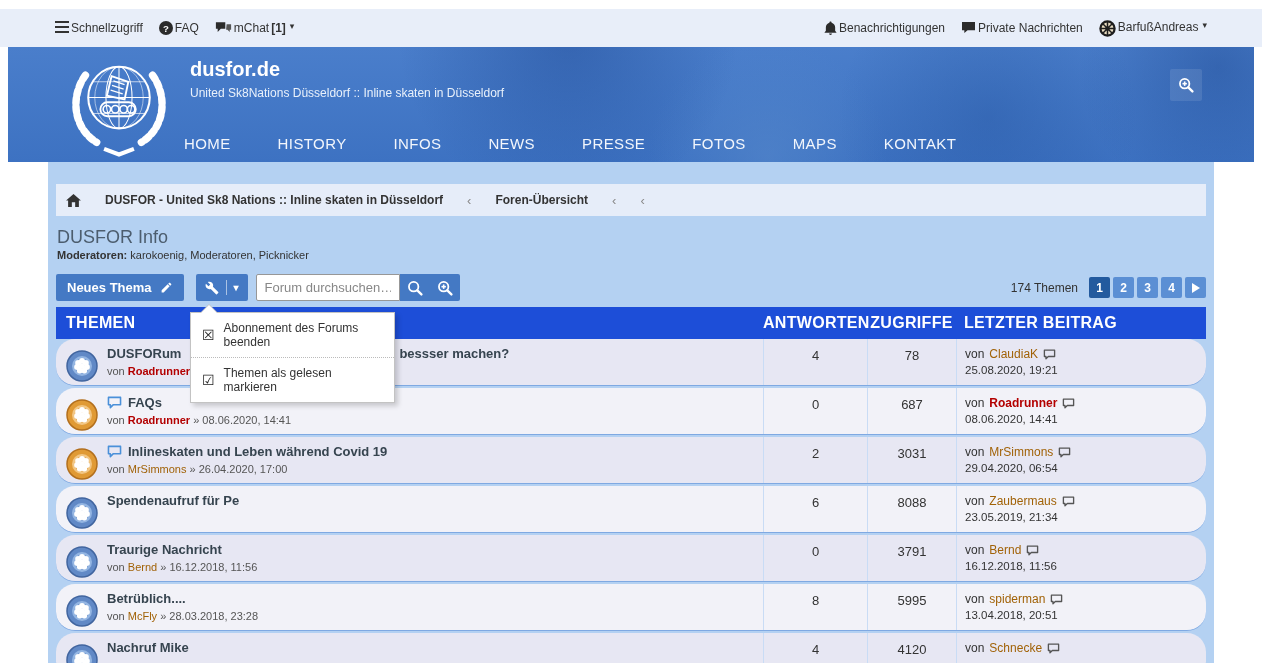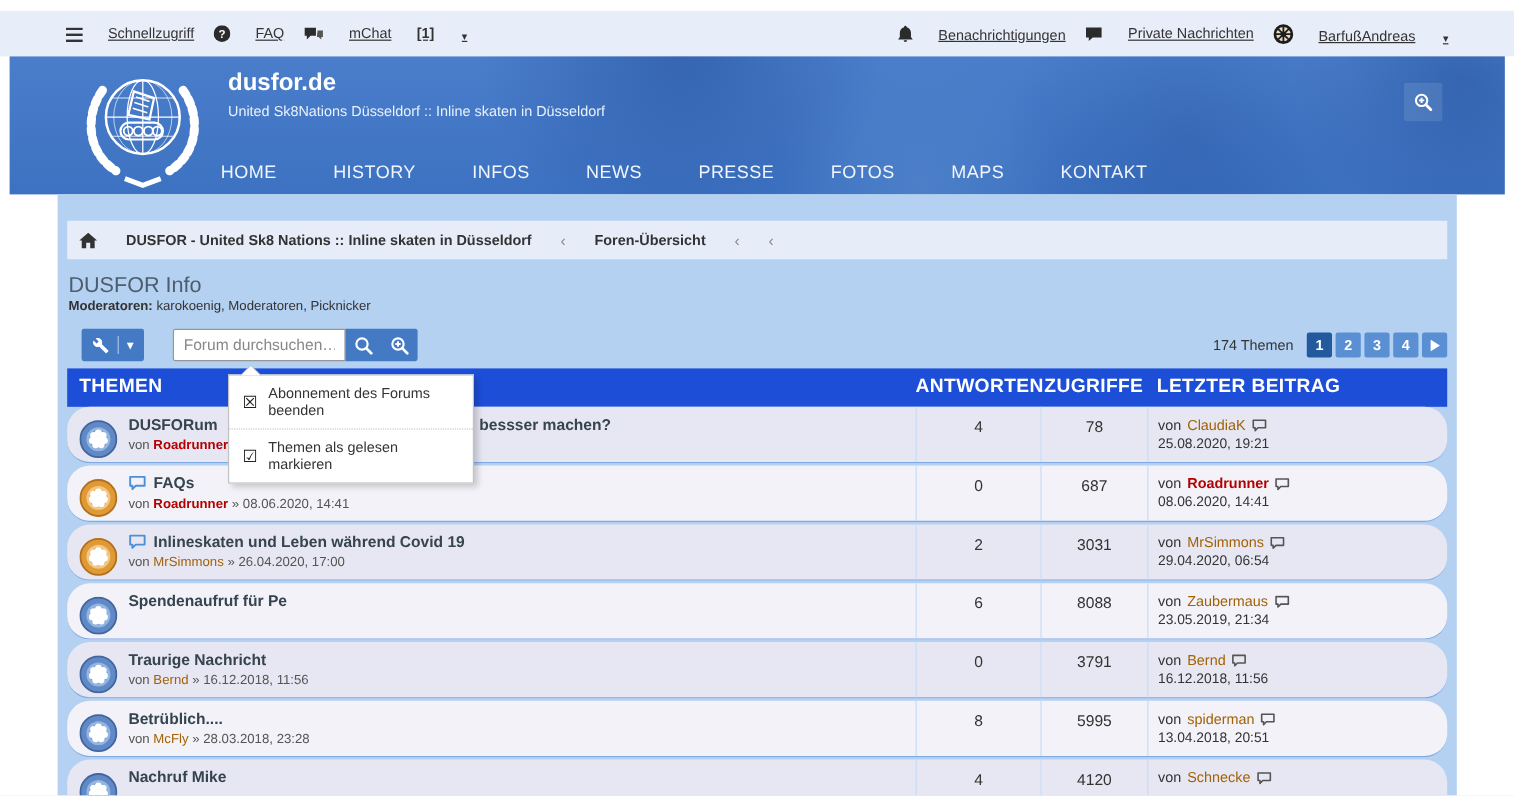--- a/index.html
+++ b/index.html
@@ -3,21 +3,21 @@
 <meta charset="utf-8">
 <style>
   * { box-sizing: border-box; }
   html,body { margin:0; padding:0; width:1262px; height:663px; overflow:hidden;
     background:#fff; font-family:"Liberation Sans", sans-serif; }
 
   
   .topbar { margin-top:9px; height:38px; background:#e8eef9;
     display:flex; align-items:center; justify-content:space-between; padding:0 55px; }
   .topbar-side { display:flex; align-items:center; gap:16px; }
-  .topbar-item { display:flex; align-items:flex-end; gap:21px; font-size:12px; color:#333; cursor:pointer;text-decoration:underline; }
+  .topbar-item { display:flex; align-items:flex-start; gap:2px; font-size:12px; color:#333; cursor:pointer; }
   .topbar-item .badge { font-weight:bold; }
   .caret { font-size:9px; color:#333; margin-left:2px; }
   .icon { display:inline-flex; align-items:center; justify-content:center; }
 
   
   .header { margin:0 8px; height:115px; position:relative; overflow:hidden;
     background:
       radial-gradient(circle at 560px -10px, rgba(20,60,135,.38), rgba(20,60,135,0) 170px),
       radial-gradient(circle at 980px 70px, rgba(28,75,150,.32), rgba(28,75,150,0) 150px),
       radial-gradient(circle at 1210px 20px, rgba(18,58,130,.35), rgba(18,58,130,0) 140px),
@@ -45,21 +45,21 @@
   .mods b { font-weight:bold; }
 
   
   .toolbar { display:flex; align-items:center; margin-top:13px; height:27px; }
   .btn { background:#4479c4; color:#fff; height:27px; border-radius:2px;
     display:flex; align-items:center; font-size:13px; font-weight:bold; cursor:pointer; }
   .btn-new { padding:0 11px; gap:8px; }
   .btn-tools { margin-left:12px; padding:0 9px; gap:7px; }
   .btn-divider { width:1px; height:15px; background:rgba(255,255,255,.55); }
   .btn .caret { color:#fff; font-size:10px; margin:0; }
-  .search-input { margin-left:24px; width:144px; height:27px; border:1px solid #979797;
+  .search-input { margin-left:8px; width:144px; height:27px; border:1px solid #979797;
     border-radius:2px 0 0 2px; padding:0 8px; font-size:13px; color:#333; font-family:"Liberation Sans",sans-serif; }
   .search-input::placeholder { color:#888; }
   .search-btns { display:flex; align-items:center; gap:0; height:27px; background:#4479c4; border-radius:0 2px 2px 0; }
   .sbtn { width:30px; height:27px; display:flex; align-items:center; justify-content:center; cursor:pointer; }
   .tb-spacer { flex:1; }
   .topic-count { font-size:12px; color:#333; margin-right:11px; }
   .pagination { display:flex; gap:3px; }
   .page-btn { width:21px; height:21px; background:#5b8fd4; color:#fff; border-radius:2px;
     display:flex; align-items:center; justify-content:center; font-size:12px; font-weight:bold; cursor:pointer; }
   .page-btn.active { background:#235a9e; }
@@ -241,20 +241,28 @@
     <span class="crumb-sep">‹</span>
   </div>
 
   <div class="page-title">DUSFOR Info</div>
   <div class="mods">
     <b>Moderatoren:</b>
     <span>karokoenig, Moderatoren, Picknicker</span>
   </div>
 
   <div class="toolbar">
+    <div class="btn btn-new">
+      <span>Neues Thema</span>
+      <span class="icon">
+          <svg width="13" height="13" viewBox="0 0 24 24">
+            <path fill="#fff" d="M3 17.25V21h3.75L17.8 9.9l-3.7-3.7L3 17.25zM20.7 7c.4-.4.4-1 0-1.4l-2.3-2.3c-.4-.4-1-.4-1.4 0l-1.8 1.8 3.7 3.7L20.7 7z"></path>
+          </svg>
+        </span>
+    </div>
     <div class="btn btn-tools">
       <span class="icon">
           <svg width="14" height="14" viewBox="0 0 24 24">
             <path fill="#fff" d="M22.7 19l-9.1-9.1c.9-2.3.4-5-1.5-6.9-2-2-5-2.4-7.4-1.3L9 6 6 9 1.6 4.7C.4 7.1.9 10.1 2.9 12.1c1.9 1.9 4.6 2.4 6.9 1.5l9.1 9.1c.4.4 1 .4 1.4 0l2.3-2.3c.5-.4.5-1.1.1-1.4z"></path>
           </svg>
         </span>
       <span class="btn-divider"></span>
       <span class="caret">▾</span>
     </div>
     <input class="search-input" type="text" placeholder="Forum durchsuchen…" style="">

